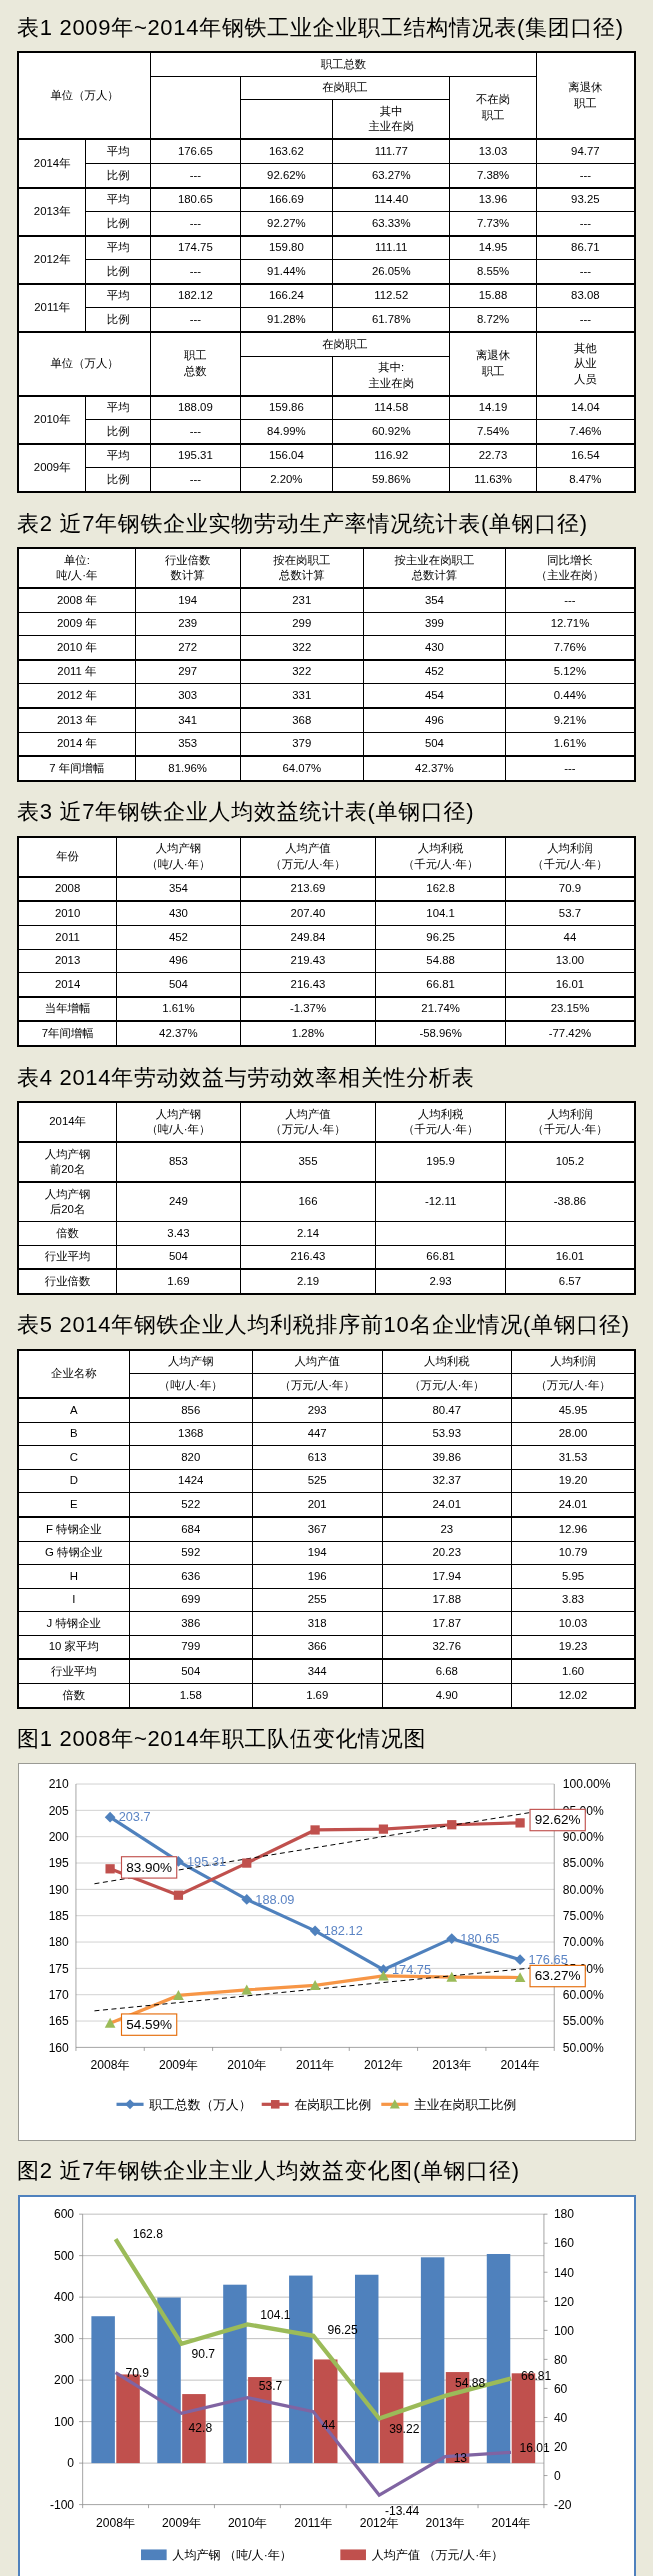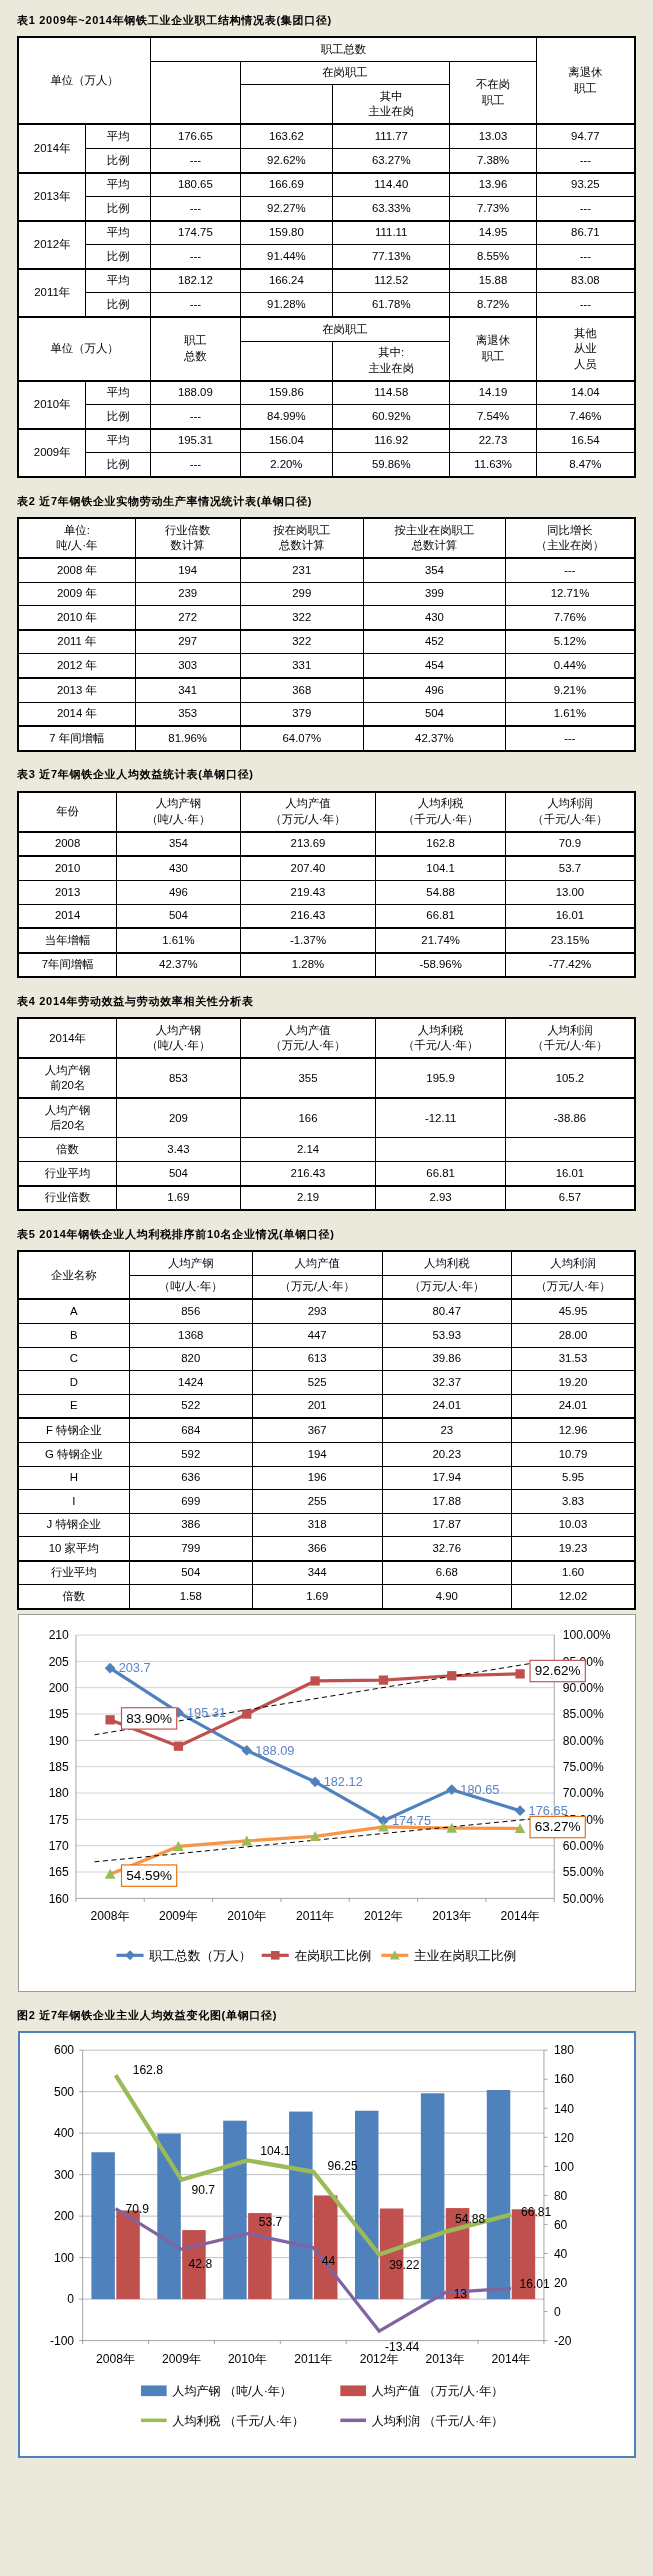--- a/index.html
+++ b/index.html
@@ -1,18 +1,18 @@
 <!DOCTYPE html>
 <html style="font-size:11.4px"><head>
 <meta charset="utf-8">
 <style>
   html,body{margin:0;padding:0;}
   body{width:653px;background:#EAE9DB;font-family:"Liberation Sans","DejaVu Sans",sans-serif;color:#000;}
   .content{padding:7.1px 17px 18.5px 17px;}
-  .tbl-title{font-size:11px;font-weight:bold;margin:15.7px 0 8.5px 0;letter-spacing:0.7px;}
+  .tbl-title{font-size:22px;font-weight:normal;margin:15.7px 0 8.5px 0;letter-spacing:0.7px;}
   .tbl-title:first-child{margin-top:5.7px;}
   table{border-collapse:collapse;width:100%;background:#fff;table-layout:fixed;
         border:2.1px solid #000;font-size:11.4px;}
   td,th{border:0.7px solid #000;text-align:center;vertical-align:middle;
         padding:3.6px 2.1px;white-space:pre-line;line-height:1.35;font-weight:normal;}
   th{font-weight:normal;}
   tr.bt td,tr.bt th{border-top:2.1px solid #000;}
   .fig{background:#fff;border:1.4px solid #9a9a94;margin:4.3px 0 7.1px 1.4px;}
   .fig2{border:2.1px solid #4F81BD;}
   svg{display:block;}
@@ -92,21 +92,21 @@
           <td>174.75</td>
           <td>159.80</td>
           <td>111.11</td>
           <td>14.95</td>
           <td>86.71</td>
         </tr>
         <tr>
           <td>比例</td>
           <td>---</td>
           <td>91.44%</td>
-          <td>77.13%</td>
+          <td>26.05%</td>
           <td>8.55%</td>
           <td>---</td>
         </tr>
         <tr class="bt">
           <td rowspan="2">2011年</td>
           <td>平均</td>
           <td>182.12</td>
           <td>166.24</td>
           <td>112.52</td>
           <td>15.88</td>
@@ -283,20 +283,27 @@
           <td>70.9</td>
         </tr>
         <tr class="bt">
           <td>2010</td>
           <td>430</td>
           <td>207.40</td>
           <td>104.1</td>
           <td>53.7</td>
         </tr>
         <tr>
+          <td>2011</td>
+          <td>452</td>
+          <td>249.84</td>
+          <td>96.25</td>
+          <td>44</td>
+        </tr>
+        <tr>
           <td>2013</td>
           <td>496</td>
           <td>219.43</td>
           <td>54.88</td>
           <td>13.00</td>
         </tr>
         <tr>
           <td>2014</td>
           <td>504</td>
           <td>216.43</td>
@@ -345,21 +352,21 @@
           <td>人均产钢
 前20名</td>
           <td>853</td>
           <td>355</td>
           <td>195.9</td>
           <td>105.2</td>
         </tr>
         <tr class="bt">
           <td>人均产钢
 后20名</td>
-          <td>209</td>
+          <td>249</td>
           <td>166</td>
           <td>-12.11</td>
           <td>-38.86</td>
         </tr>
         <tr>
           <th>倍数</th>
           <th>3.43</th>
           <th>2.14</th>
           <td></td>
           <td></td>
@@ -491,20 +498,21 @@
         <tr>
           <th>倍数</th>
           <th>1.58</th>
           <th>1.69</th>
           <th>4.90</th>
           <th>12.02</th>
         </tr>
       </tbody>
   </table>
 
+  <div class="tbl-title">图1 2008年~2014年职工队伍变化情况图</div>
   <div class="fig">
     <svg id="fig1" width="605" height="376" viewBox="0 0 850 528">
         <line x1="80" y1="361" x2="752" y2="361" stroke="#BFBFBF" stroke-width="1"></line>
         <line x1="80" y1="324" x2="752" y2="324" stroke="#BFBFBF" stroke-width="1"></line>
         <line x1="80" y1="287" x2="752" y2="287" stroke="#BFBFBF" stroke-width="1"></line>
         <line x1="80" y1="250" x2="752" y2="250" stroke="#BFBFBF" stroke-width="1"></line>
         <line x1="80" y1="213" x2="752" y2="213" stroke="#BFBFBF" stroke-width="1"></line>
         <line x1="80" y1="176" x2="752" y2="176" stroke="#BFBFBF" stroke-width="1"></line>
         <line x1="80" y1="139" x2="752" y2="139" stroke="#BFBFBF" stroke-width="1"></line>
         <line x1="80" y1="102" x2="752" y2="102" stroke="#BFBFBF" stroke-width="1"></line>

